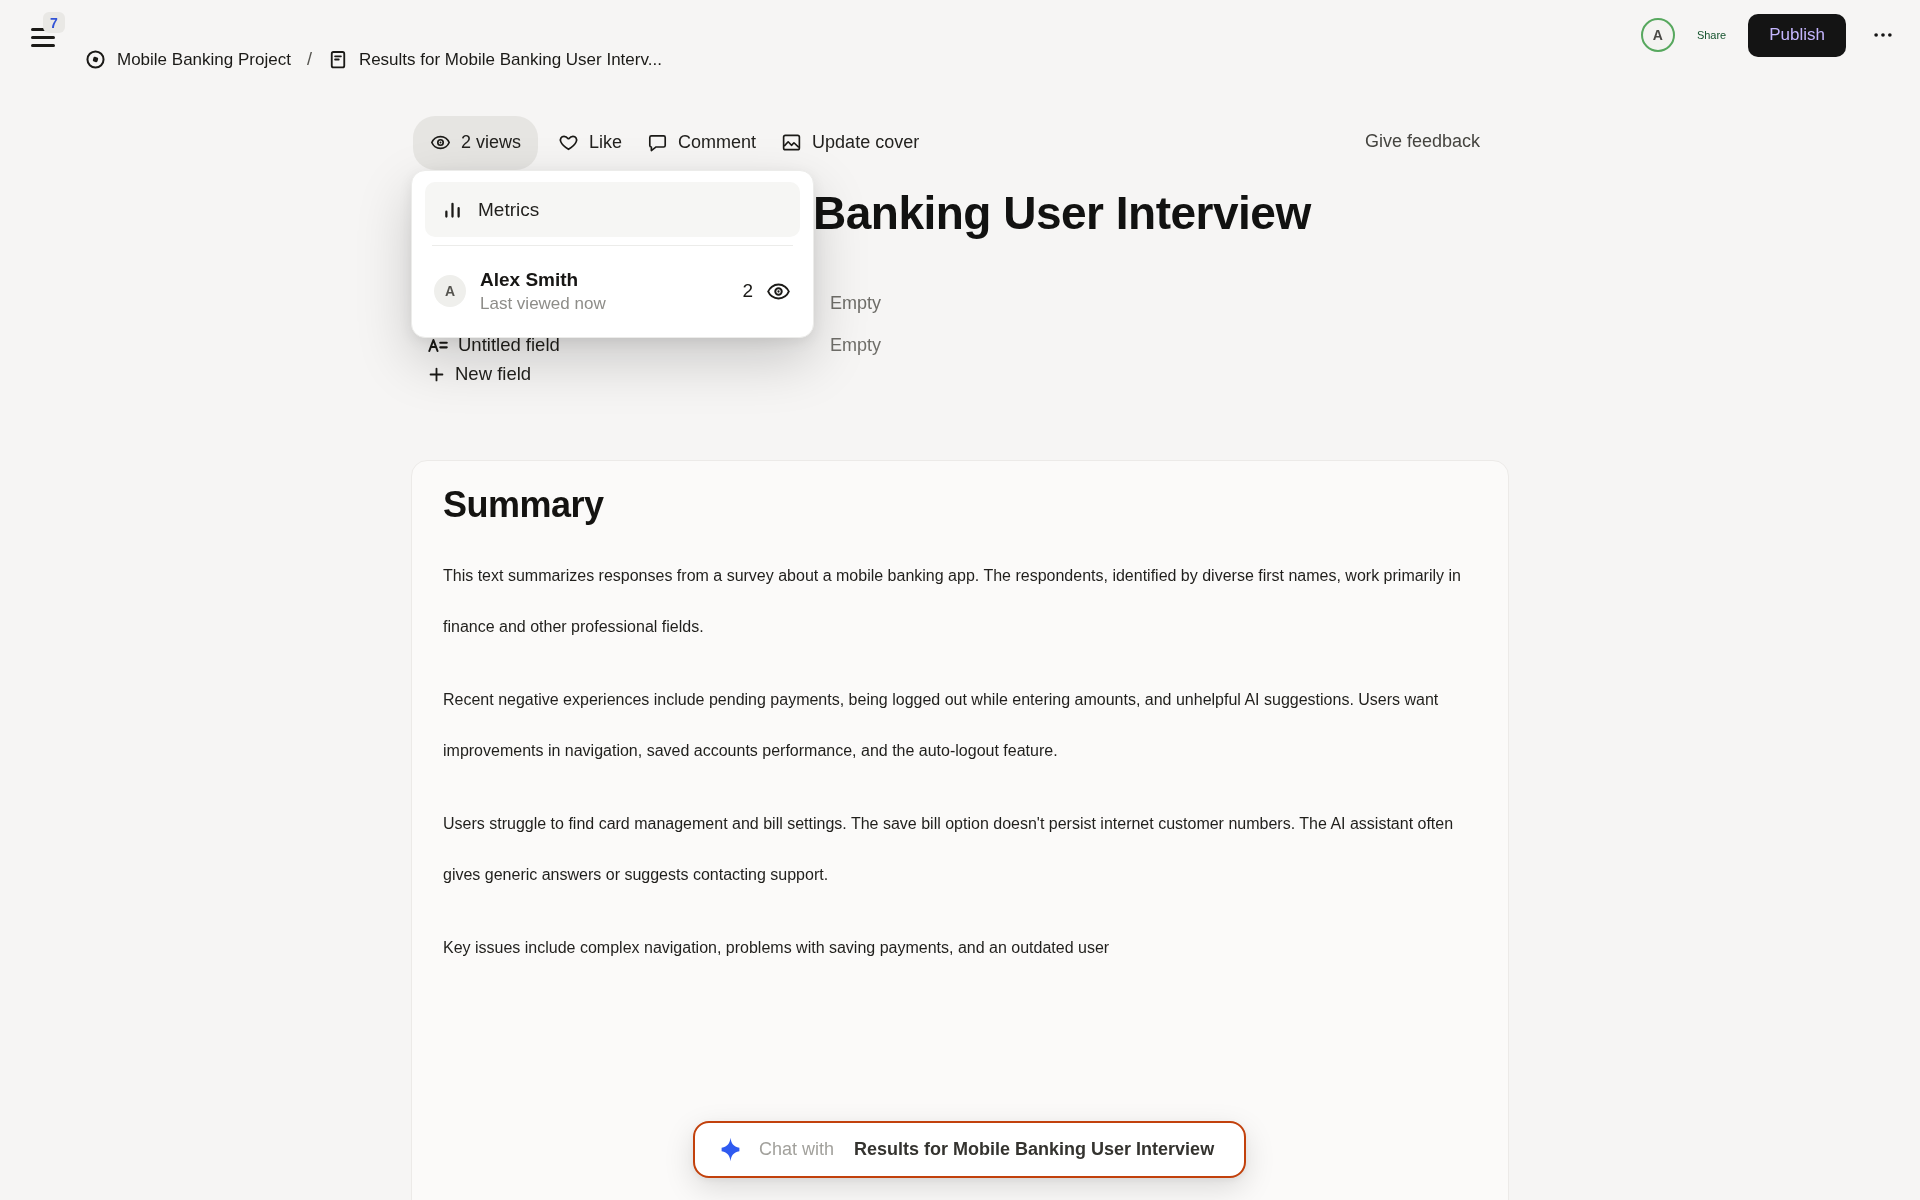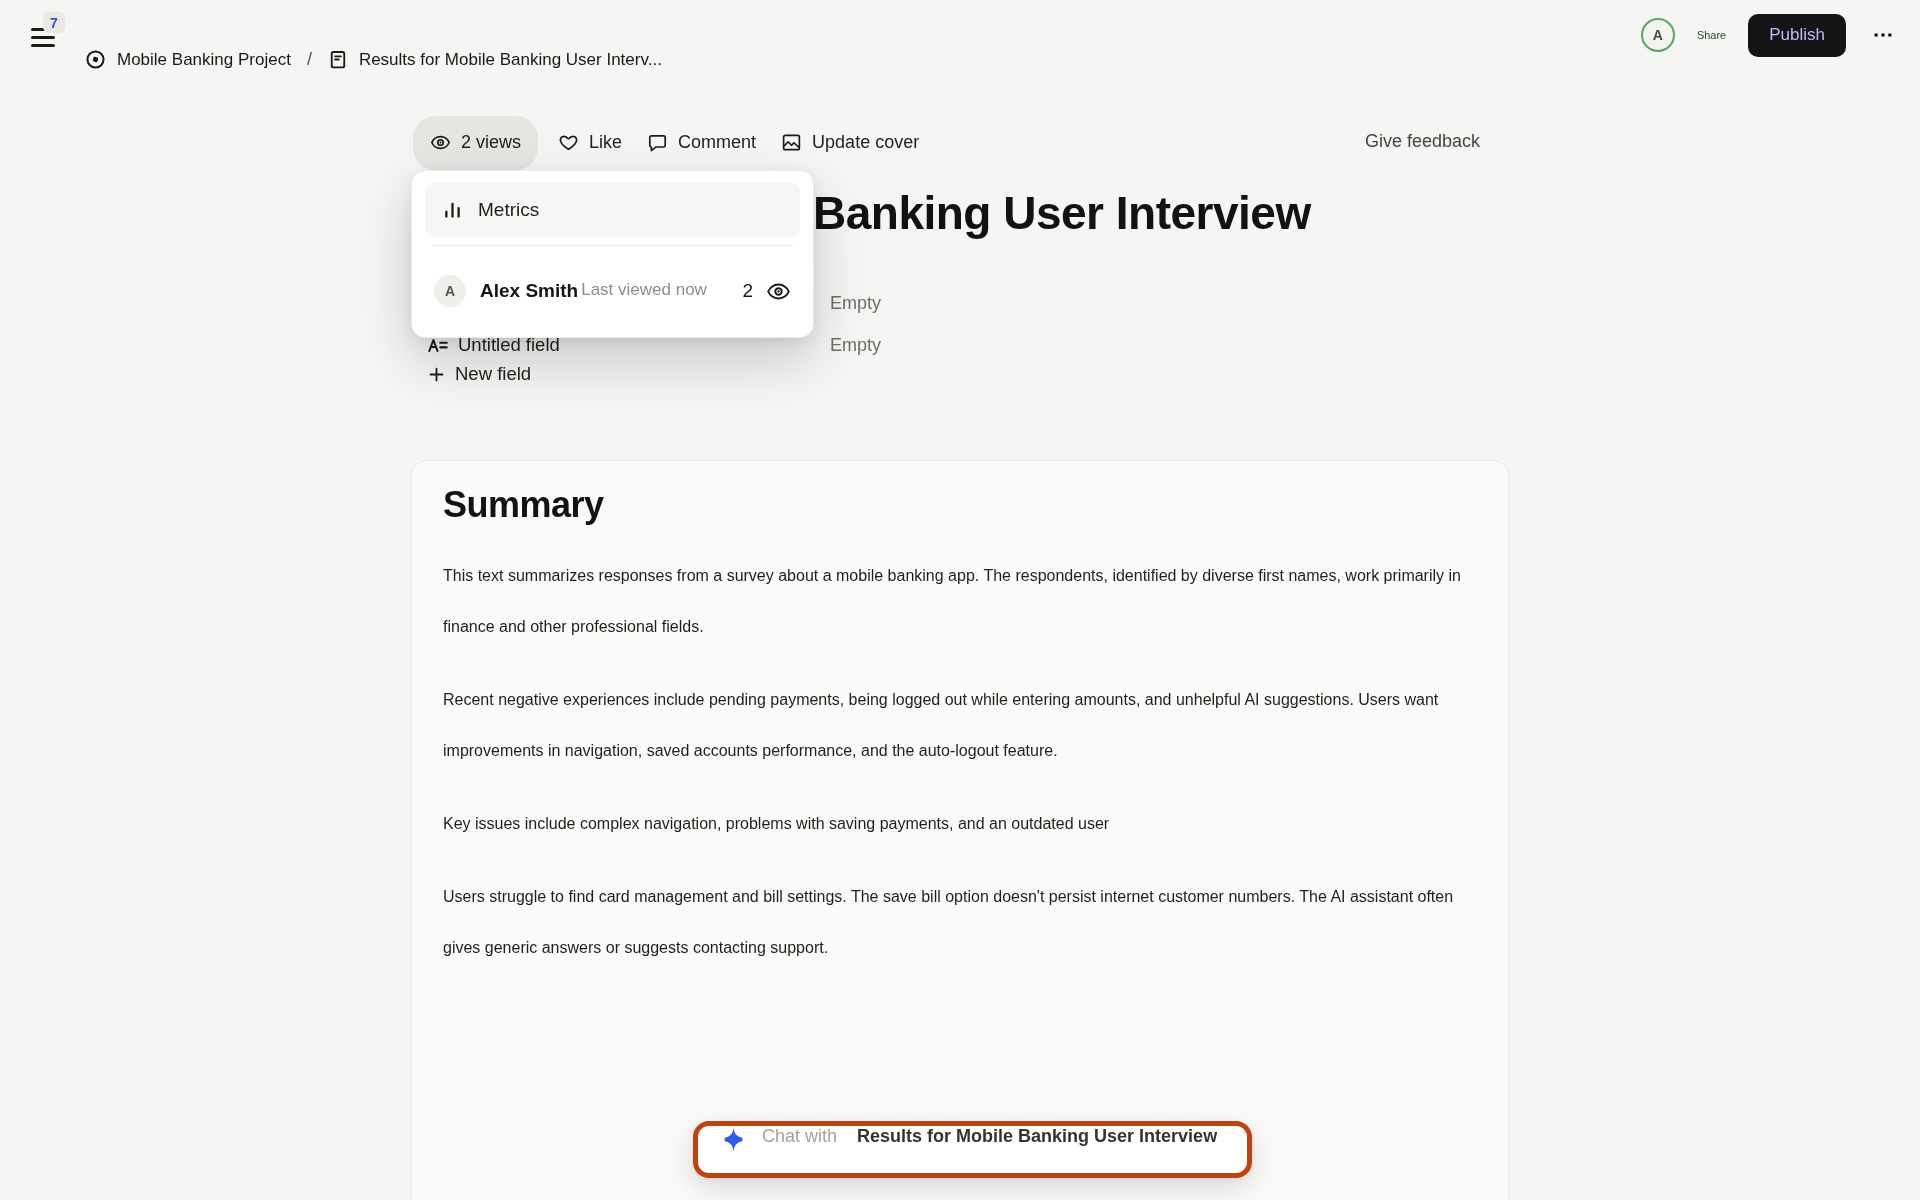--- a/index.html
+++ b/index.html
@@ -42,35 +42,35 @@
 
   
   .popup { position:absolute; left:411px; top:170px; width:403px; height:168px; background:#ffffff; border:1px solid #ececea;
            border-radius:14px; box-shadow:0 22px 55px rgba(0,0,0,.18), 0 4px 14px rgba(0,0,0,.07); z-index:5; }
   .popup-metrics { position:absolute; left:13px; right:13px; top:11px; height:55px; background:#f6f6f4; border-radius:10px;
                    display:flex; align-items:center; gap:15px; padding:0 17px; font-size:19px; font-weight:500; color:#201f1c; cursor:pointer; }
   .popup-divider { position:absolute; left:20px; right:20px; top:74px; height:1px; background:#ececea; }
   .viewer-row { position:absolute; left:13px; right:13px; top:86px; height:68px; display:flex; align-items:center; padding:0 9px; cursor:pointer; border-radius:10px; }
   .viewer-avatar { width:32px; height:32px; border-radius:50%; background:#efefec; display:flex; align-items:center; justify-content:center;
                    font-size:14px; font-weight:700; color:#55544f; flex:0 0 auto; }
-  .viewer-text { margin-left:14px; display:flex; flex-direction:row; gap:3px; }
+  .viewer-text { margin-left:14px; display:flex; flex-direction:column; gap:3px; }
   .viewer-name { font-size:19px; font-weight:700; color:#171614; }
   .viewer-status { font-size:17px; color:#8e8d89; }
   .viewer-count { margin-left:auto; display:flex; align-items:center; gap:13px; font-size:19px; color:#1b1a17; }
 
   
   .summary-card { position:absolute; left:411px; top:460px; width:1098px; height:900px; background:#fbfaf9;
                   border:1px solid #eceae8; border-radius:16px; z-index:1; }
   .summary-heading { position:absolute; left:31px; top:23px; font-size:36px; font-weight:700; letter-spacing:-0.5px; color:#141311; }
   .summary-body { position:absolute; left:31px; top:89px; width:1045px; font-size:16px; line-height:51px; color:#201f1c; }
   .summary-body p { margin:0 0 22px 0; }
 
   
-  .chat-bar { position:absolute; left:693px; top:1121px; height:57px; background:#ffffff; border:5px solid #c2410c; border-radius:16px;
-              box-shadow:0 10px 30px rgba(0,0,0,.13), 0 2px 6px rgba(0,0,0,.05); display:inline-flex; align-items:flex-start;
+  .chat-bar { position:absolute; left:693px; top:1121px; height:57px; background:#ffffff; border:2px solid #c2410c; border-radius:16px;
+              box-shadow:0 10px 30px rgba(0,0,0,.13), 0 2px 6px rgba(0,0,0,.05); display:inline-flex; align-items:center;
               padding:0 30px 0 22px; gap:15px; z-index:6; cursor:pointer; }
   .chat-prefix { font-size:18px; color:#a2a19c; white-space:pre; }
   .chat-title { font-size:18px; font-weight:700; color:#34332f; white-space:nowrap; }
 
   svg { display:block; }
 </style>
 </head>
 <body>
 
 <div id="screen">
@@ -213,22 +213,22 @@
         </span>
       </div>
     </div>
   </div>
 
   <div class="summary-card">
     <h2 class="summary-heading">Summary</h2>
     <div class="summary-body">
       <p>This text summarizes responses from a survey about a mobile banking app. The respondents, identified by diverse first names, work primarily in finance and other professional fields.</p>
       <p>Recent negative experiences include pending payments, being logged out while entering amounts, and unhelpful AI suggestions. Users want improvements in navigation, saved accounts performance, and the auto-logout feature.</p>
+      <p>Users struggle to find card management and bill settings. The save bill option doesn't persist internet customer numbers. The AI assistant often gives generic answers or suggests contacting support.</p>
       <p>Key issues include complex navigation, problems with saving payments, and an outdated user</p>
-      <p>Users struggle to find card management and bill settings. The save bill option doesn't persist internet customer numbers. The AI assistant often gives generic answers or suggests contacting support.</p>
     </div>
   </div>
 
   <div class="chat-bar">
     <span class="icon" style="color:#2f5af0;">
       <svg width="27" height="27" viewBox="0 0 24 24">
           <path d="M12 1.6c.85 5.6 2.4 7.6 7.9 8.9v3c-5.5 1.3-7.05 3.3-7.9 8.9h-.0c-.85-5.6-2.4-7.6-7.9-8.9v-3c5.5-1.3 7.05-3.3 7.9-8.9z" fill="currentColor"></path>
         </svg>
     </span>
     <span class="chat-prefix">Chat with </span>

